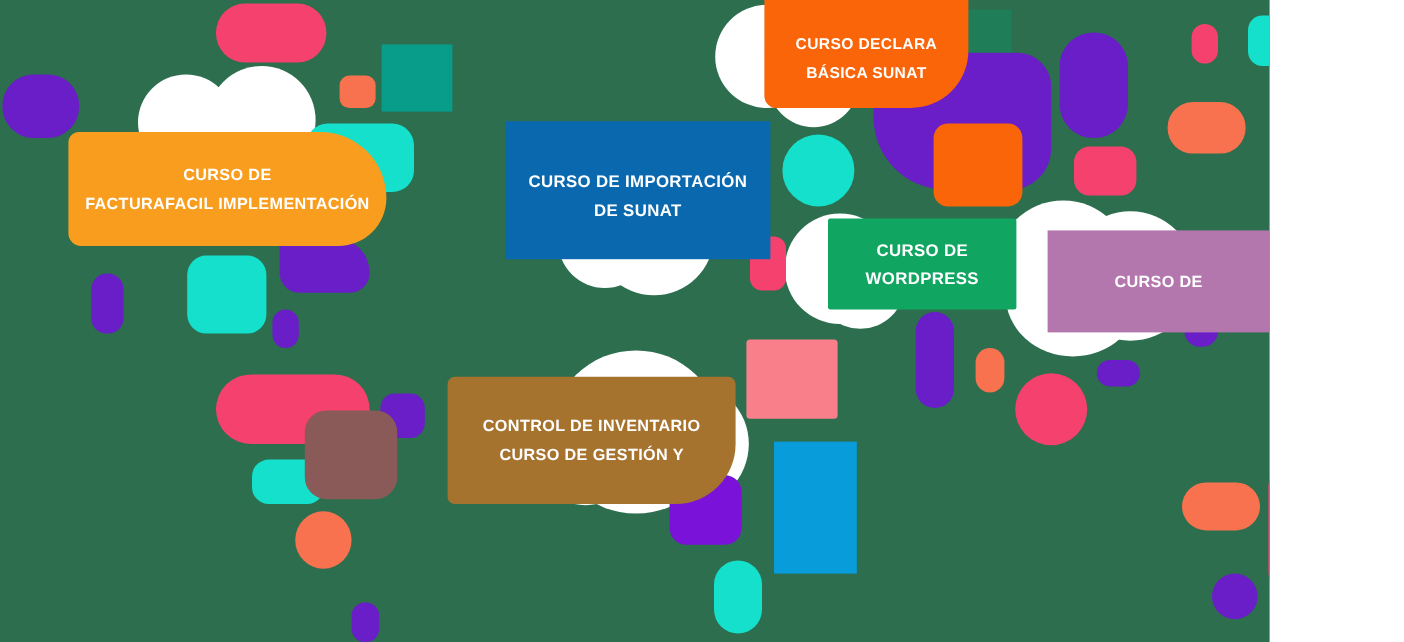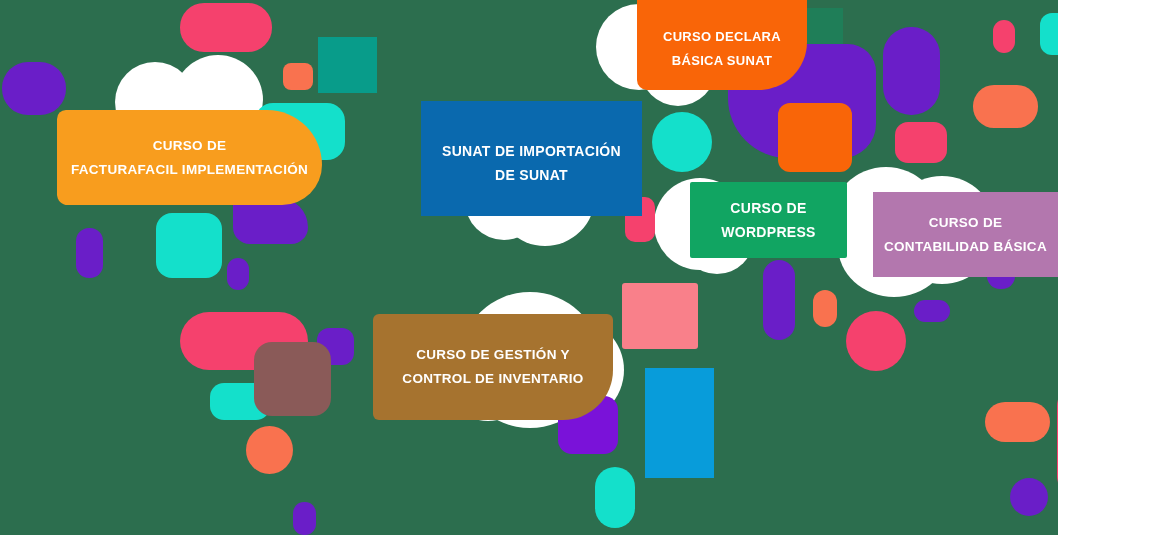--- a/index.html
+++ b/index.html
@@ -111,32 +111,31 @@
     <span>CURSO DECLARA</span>
     <span>BÁSICA SUNAT</span>
   </div>
 
   <div class="card c-amber" style="left:57px;top:110px;width:265px;height:95px;border-radius:10px 62px 45px 12px;">
     <span>CURSO DE</span>
     <span>FACTURAFACIL IMPLEMENTACIÓN</span>
   </div>
 
   <div class="card c-blue" style="left:421px;top:101px;width:221px;height:107px;padding-top:8px;font-size:14px;">
-    <span>SUNAT DE IMPORTACIÓN</span>
+    <span>CURSO DE IMPORTACIÓN</span>
     <span>DE SUNAT</span>
   </div>
 
   <div class="card c-cardgreen" style="left:690px;top:182px;width:157px;height:76px;border-radius:2px;font-size:14px;">
     <span>CURSO DE</span>
     <span>WORDPRESS</span>
   </div>
 
   <div class="card c-mauve" style="left:873px;top:192px;width:185px;height:85px;">
     <span>CURSO DE</span>
-    <span>CONTABILIDAD BÁSICA</span>
   </div>
 
   <div class="card c-brown" style="left:373px;top:314px;width:240px;height:106px;border-radius:6px 6px 50px 6px;">
+    <span>CONTROL DE INVENTARIO</span>
     <span>CURSO DE GESTIÓN Y</span>
-    <span>CONTROL DE INVENTARIO</span>
   </div>
 
 </div>
 
 </body></html>

